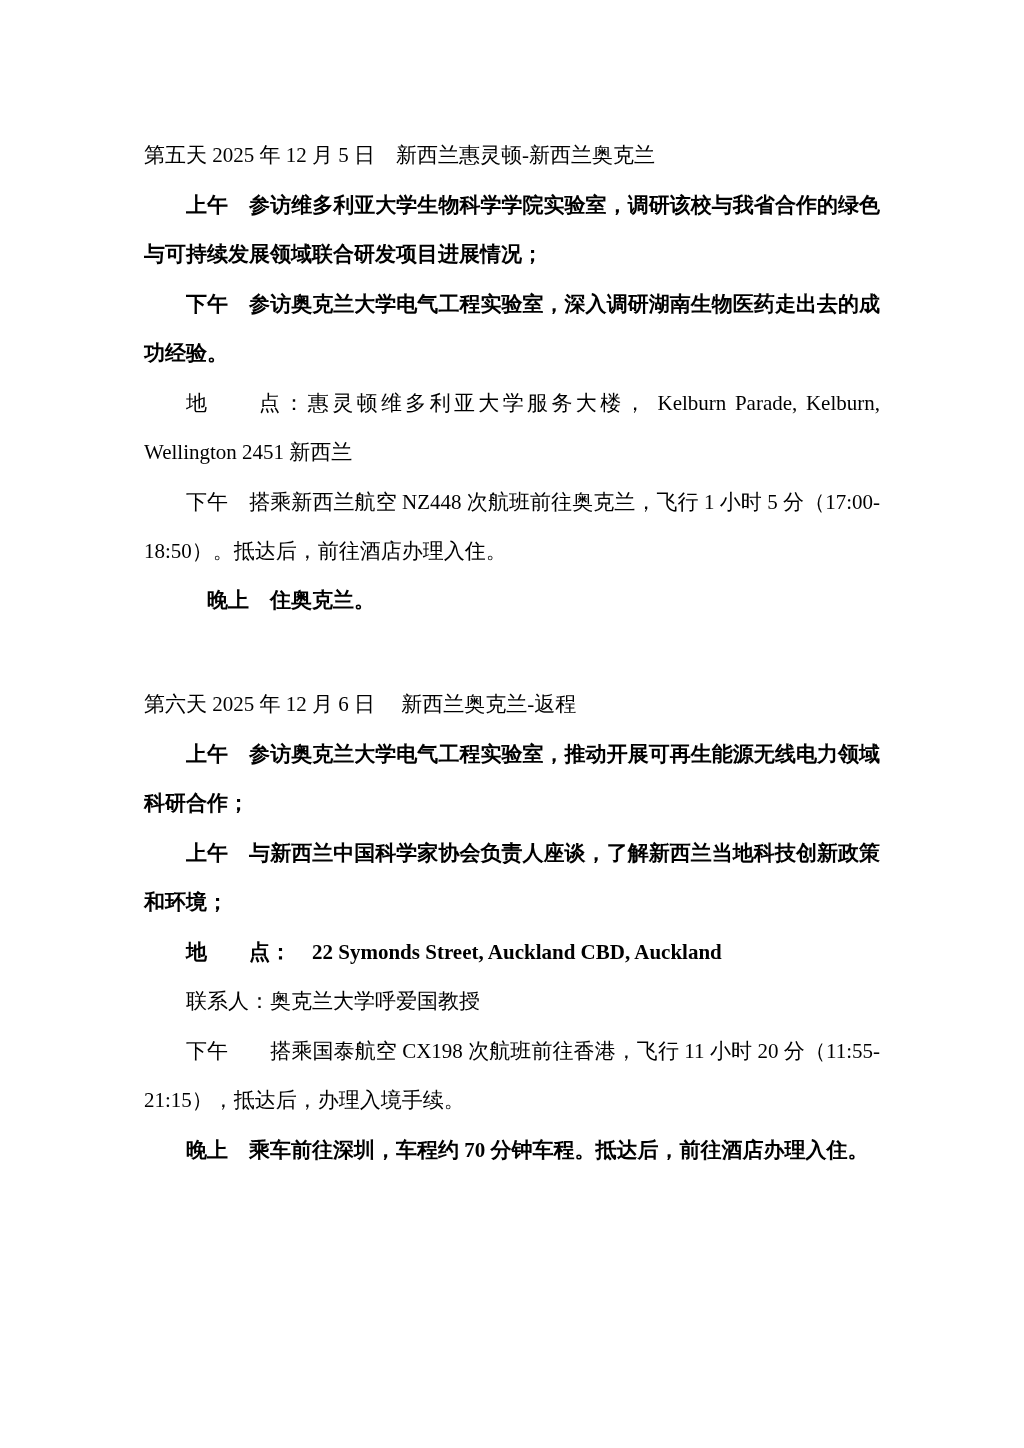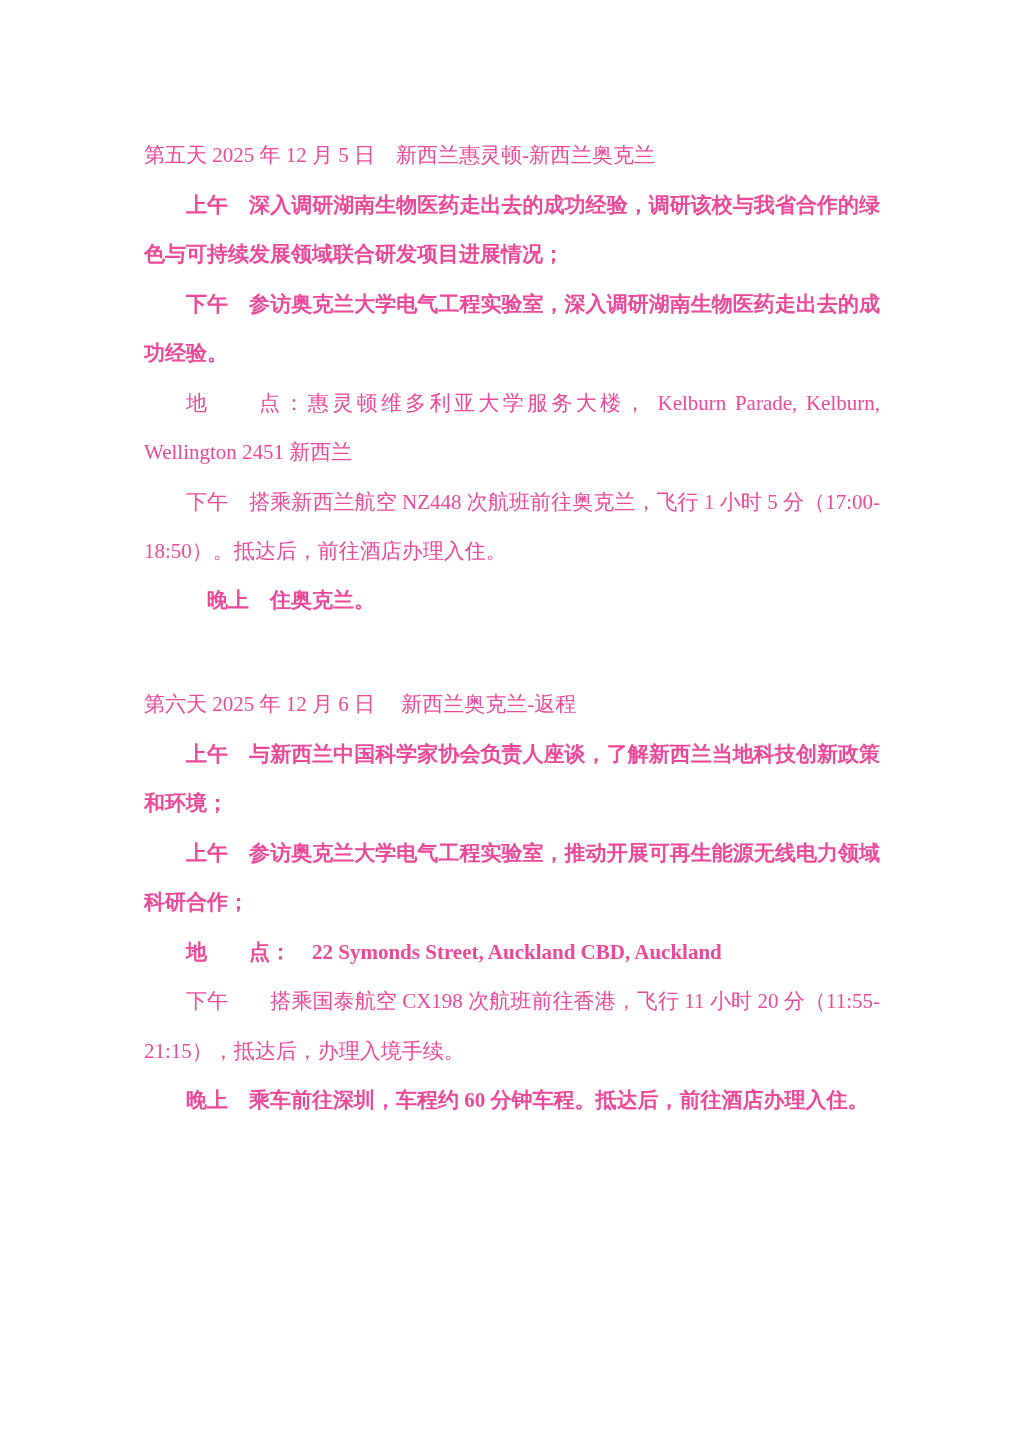--- a/index.html
+++ b/index.html
@@ -11,21 +11,21 @@
     width: 1024px;
     height: 1448px;
     overflow: hidden;
   }
   .page {
     box-sizing: border-box;
     width: 1024px;
     height: 1448px;
     padding: 131px 144px 40px 144px;
     background: #ffffff;
-    color: #ec4899;
+    color: #000000;
     font-family: "Liberation Serif", "DejaVu Serif", serif;
     font-size: 21px;
     line-height: 49.5px;
     text-align: justify;
   }
   .page p {
     margin: 0;
     text-indent: 2em;
   }
   .page p.heading {
@@ -46,29 +46,30 @@
     margin-top: 54px;
   }
 </style>
 </head>
 <body>
 
 <div class="page">
 
   <section>
     <p class="heading">第五天 2025 年 12 月 5 日　新西兰惠灵顿-新西兰奥克兰</p>
-    <p class="b">上午　深入调研湖南生物医药走出去的成功经验，调研该校与我省合作的绿色与可持续发展领域联合研发项目进展情况；</p>
+    <p class="b">上午　参访维多利亚大学生物科学学院实验室，调研该校与我省合作的绿色与可持续发展领域联合研发项目进展情况；</p>
     <p class="b">下午　参访奥克兰大学电气工程实验室，深入调研湖南生物医药走出去的成功经验。</p>
     <p>地　　点：惠灵顿维多利亚大学服务大楼， Kelburn Parade, Kelburn, Wellington 2451 新西兰</p>
     <p>下午　搭乘新西兰航空 NZ448 次航班前往奥克兰，飞行 1 小时 5 分（17:00-18:50）。抵达后，前往酒店办理入住。</p>
     <p class="b indent3">晚上　住奥克兰。</p>
   </section>
 
   <section class="gap">
     <p class="heading">第六天 2025 年 12 月 6 日　 新西兰奥克兰-返程</p>
+    <p class="b">上午　参访奥克兰大学电气工程实验室，推动开展可再生能源无线电力领域科研合作；</p>
     <p class="b">上午　与新西兰中国科学家协会负责人座谈，了解新西兰当地科技创新政策和环境；</p>
-    <p class="b">上午　参访奥克兰大学电气工程实验室，推动开展可再生能源无线电力领域科研合作；</p>
     <p class="b">地　　点：　22 Symonds Street, Auckland CBD, Auckland</p>
+    <p>联系人：奥克兰大学呼爱国教授</p>
     <p>下午　　搭乘国泰航空 CX198 次航班前往香港，飞行 11 小时 20 分（11:55-21:15），抵达后，办理入境手续。</p>
-    <p class="b">晚上　乘车前往深圳，车程约 60 分钟车程。抵达后，前往酒店办理入住。</p>
+    <p class="b">晚上　乘车前往深圳，车程约 70 分钟车程。抵达后，前往酒店办理入住。</p>
   </section>
 
 </div>
 
 </body></html>

